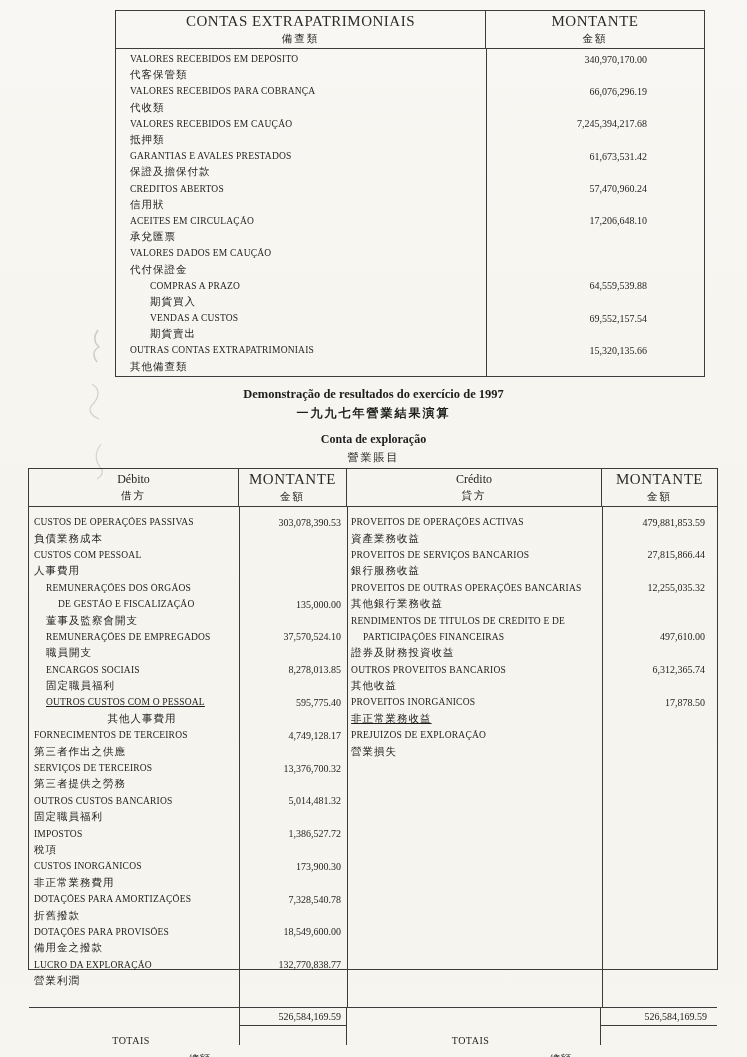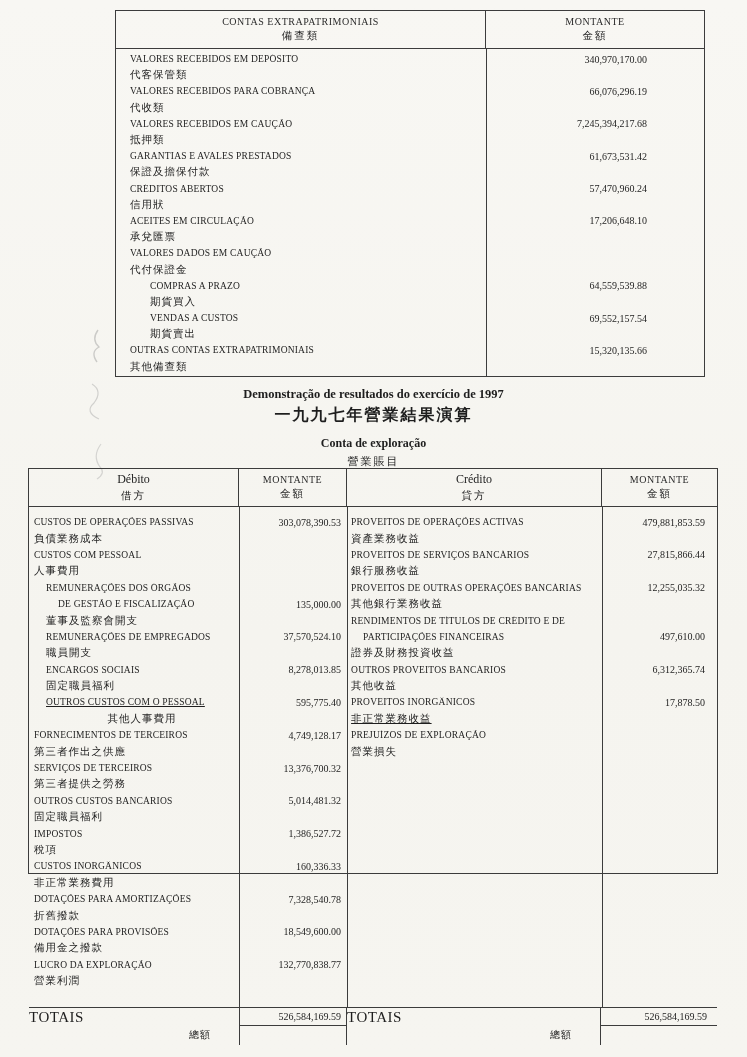--- a/index.html
+++ b/index.html
@@ -10,43 +10,43 @@
     font-family:"Liberation Serif","DejaVu Serif",serif; color:#1e1e1e;
   }
   .tbl { position:absolute; border:1px solid #3c3c3c; background:transparent; }
 
   
   .top-table { left:115px; top:10px; width:590px; height:367px; }
   .tt-header { display:flex; height:38px; border-bottom:1px solid #3c3c3c; }
   .h-cell { display:flex; flex-direction:column; justify-content:center; align-items:center; gap:2px; }
   .tt-h-accounts { width:370px; border-right:1px solid #3c3c3c; }
   .tt-h-amount { flex:1; }
-  .h-pt { font-size:10px; letter-spacing:.5px; color:#2b2b2b; }
+  .h-pt { font-size:15px; letter-spacing:.5px; color:#2b2b2b; }
   .h-zh { font-size:10.5px; letter-spacing:2px; }
   .tt-body { position:relative; height:327px; padding-top:2px; overflow:hidden; }
   .vline { position:absolute; top:0; bottom:0; width:1px; background:#3c3c3c; }
   .tt-body .vline { left:370px; }
 
   
   .line { display:flex; align-items:center; height:16.2px; }
   .lbl { flex:1; white-space:nowrap; overflow:hidden; }
   .lbl.pt { font-size:9.5px; letter-spacing:.2px; }
   .lbl.zh { font-size:10.5px; letter-spacing:1px; }
   .amt { font-size:10px; text-align:right; white-space:nowrap; }
   .tt-body .amt { width:220px; padding-right:57px; }
 
   
   .titles { position:absolute; left:0; top:387px; width:747px; text-align:center; }
   .title-pt { font-weight:bold; font-size:12.5px; }
-  .title-zh { font-weight:bold; font-size:16px; letter-spacing:2px; margin-top:3px; }
+  .title-zh { font-weight:bold; font-size:12px; letter-spacing:2px; margin-top:3px; }
   .subtitle-pt { font-weight:bold; font-size:12px; margin-top:10px; }
   .subtitle-zh { font-size:11px; letter-spacing:2px; margin-top:3px; }
 
   
-  .main-table { left:28px; top:468px; width:690px; height:406px; }
+  .main-table { left:28px; top:468px; width:690px; height:502px; }
   .mt-header { display:flex; height:38px; border-bottom:1px solid #3c3c3c; }
   .mh-dl { width:210px; border-right:1px solid #3c3c3c; }
   .mh-da { width:108px; border-right:1px solid #3c3c3c; }
   .mh-cl { width:255px; border-right:1px solid #3c3c3c; }
   .mh-ca { flex:1; }
   .h-pt-big { font-size:12px; color:#222; }
   .mt-body { position:relative; display:flex; height:500px; overflow:hidden; }
   .mt-body .vl-1 { left:210px; } .mt-body .vl-2 { left:318px; } .mt-body .vl-3 { left:573px; }
   .side { padding-top:7px; }
   .side-debit { width:318px; }
@@ -54,21 +54,21 @@
   .mt-body .line { height:16.4px; }
   .side-debit .amt { width:108px; padding-right:5px; }
   .side-credit .amt { width:117px; padding-right:12px; }
 
   
   .t-row { display:flex; border-top:1px solid #3c3c3c; height:38px; }
   .t-dl { width:210px; }
   .t-da { width:108px; border-left:1px solid #3c3c3c; border-right:1px solid #3c3c3c; }
   .t-cl { flex:1; }
   .t-ca { width:117px; border-left:1px solid #3c3c3c; }
-  .t-pt { font-size:15px; letter-spacing:.5px; text-align:left; padding-right:6px; height:18px; line-height:18px; }
+  .t-pt { font-size:10px; letter-spacing:.5px; text-align:center; padding-right:6px; height:18px; line-height:18px;margin-top:24px; }
   .t-zh { font-size:10px; letter-spacing:1px; text-align:right; padding-right:28px; height:18px; line-height:18px; }
   .t-box { border-bottom:1px solid #3c3c3c; height:18px; line-height:17px; text-align:right; font-size:10px; }
   .t-da .t-box { padding-right:5px; }
   .t-ca .t-box { padding-right:10px; }
 
   .artifact { position:absolute; pointer-events:none; }
 </style>
 </head>
 <body>
 
@@ -287,21 +287,21 @@
           <div class="line">
             <span class="lbl pt" style="padding-left: 5px;">IMPOSTOS</span>
             <span class="amt">1,386,527.72</span>
           </div>
           <div class="line">
             <span class="lbl zh" style="padding-left: 5px;">稅項</span>
             <span class="amt"></span>
           </div>
           <div class="line">
             <span class="lbl pt" style="padding-left: 5px;">CUSTOS INORGÂNICOS</span>
-            <span class="amt">160,336.33</span>
+            <span class="amt">173,900.30</span>
           </div>
           <div class="line">
             <span class="lbl zh" style="padding-left: 5px;">非正常業務費用</span>
             <span class="amt"></span>
           </div>
           <div class="line">
             <span class="lbl pt" style="padding-left: 5px;">DOTAÇÕES PARA AMORTIZAÇÕES</span>
             <span class="amt">7,328,540.78</span>
           </div>
           <div class="line">

